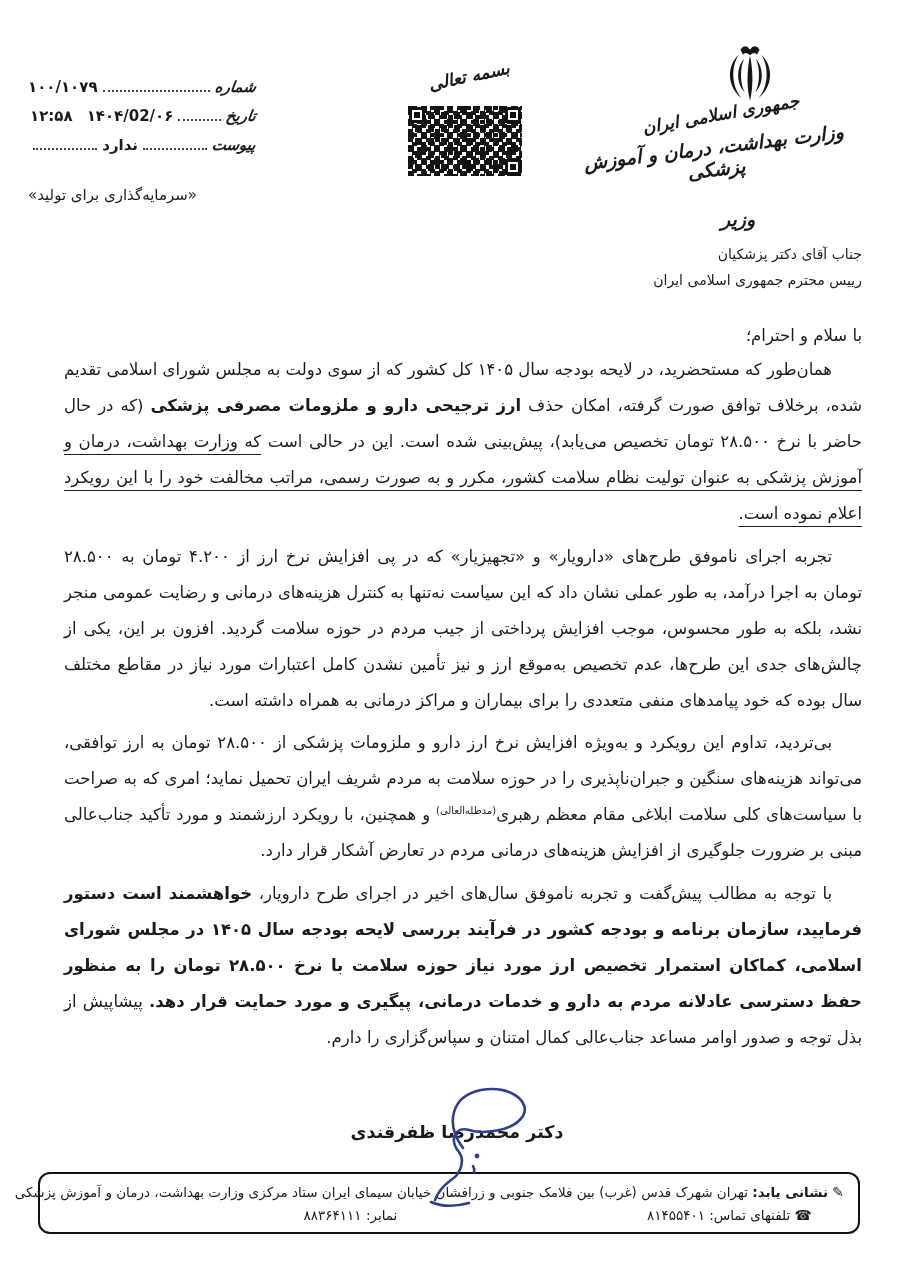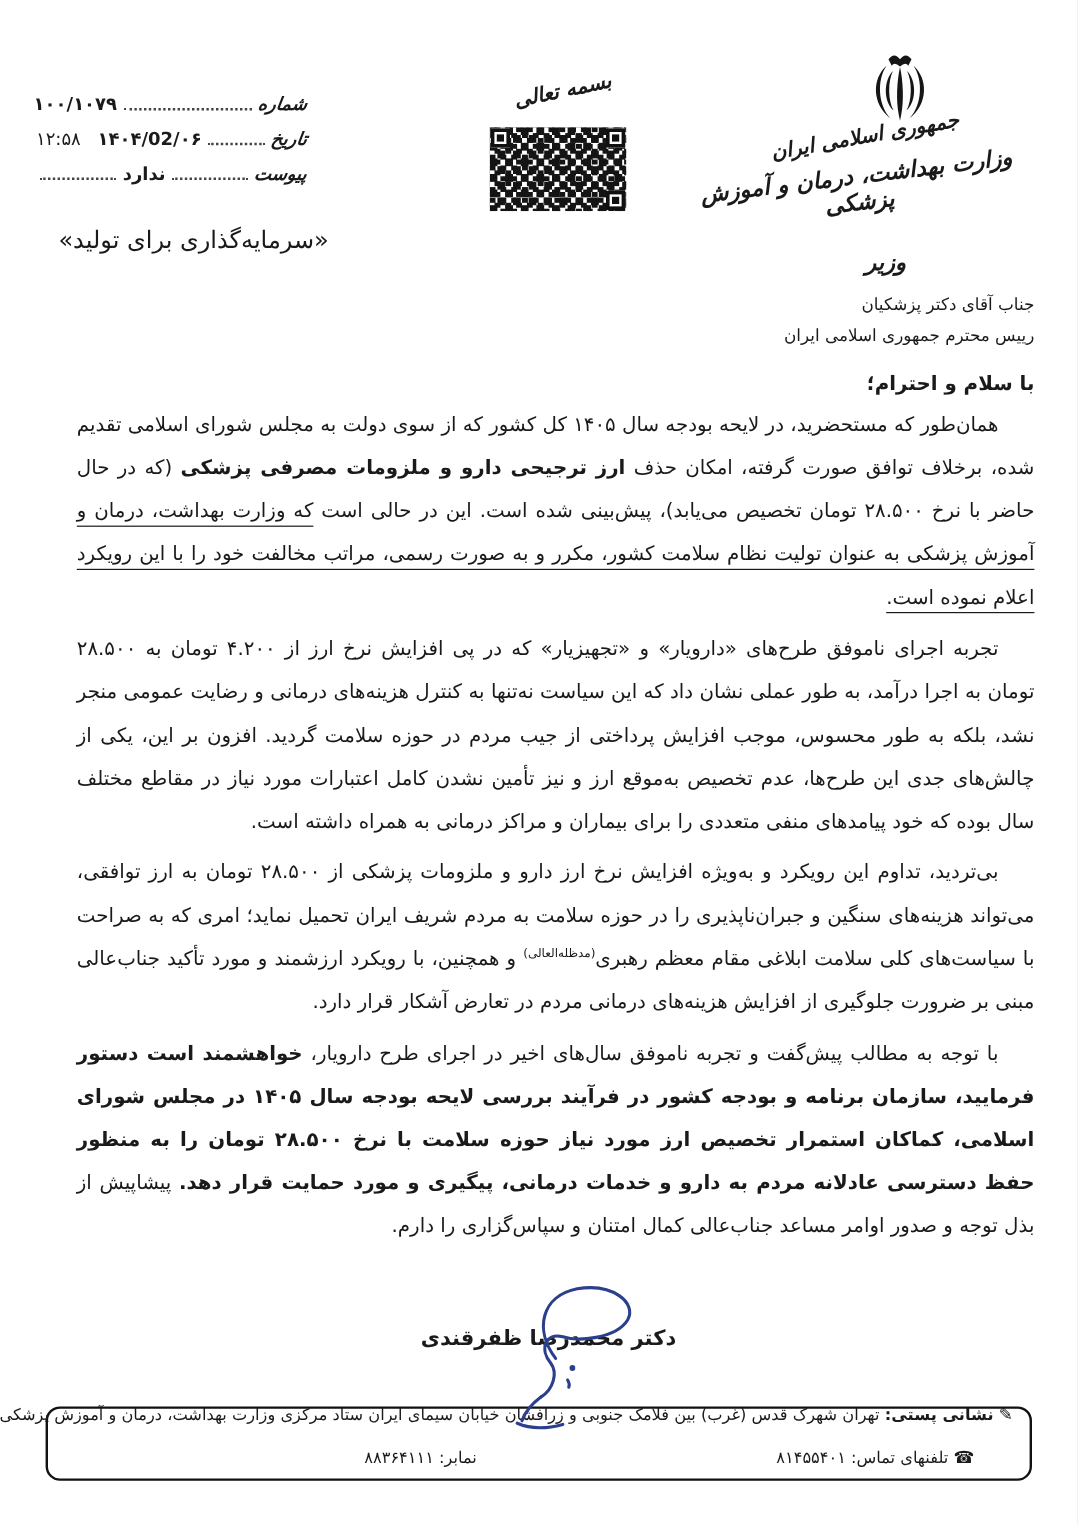--- a/index.html
+++ b/index.html
@@ -46,47 +46,47 @@
   }
   .finder{position:absolute;width:16px;height:16px;border:3px solid #111;background:#fff;box-sizing:border-box;}
   .finder::after{content:"";position:absolute;inset:2px;background:#111;}
   .f-tl{top:1px;right:1px;} .f-tr{top:1px;left:1px;} .f-bl{bottom:1px;right:1px;}
   
   .fields{position:absolute;top:78px;left:28px;width:228px;font-size:15px;}
   .frow{display:flex;align-items:flex-end;direction:rtl;margin-bottom:11px;}
   .flabel{font-weight:bold;font-style:italic;transform:skewX(-8deg);white-space:nowrap;}
   .fdots{flex:1;border-bottom:2px dotted #444;margin:0 5px 4px 5px;min-width:14px;}
   .fval{font-weight:bold;white-space:nowrap;}
-  .ftime{font-weight:normal;margin-left:2px;margin-right:14px;}
-  .slogan{position:absolute;top:182px;left:46px;width:228px;text-align:right;font-size:20px;line-height:1.8;}
+  .ftime{font-weight:bold;margin-left:2px;margin-right:14px;}
+  .slogan{position:absolute;top:182px;left:28px;width:228px;text-align:left;font-size:15px;line-height:1.8;}
   
   .content{position:absolute;top:242px;right:36px;left:64px;}
   .recipient{font-weight:normal;font-size:14px;line-height:1.85;}
-  .salutation{font-weight:bold;font-size:16.5px;margin-top:16px;}
+  .salutation{font-weight:normal;font-size:16.5px;margin-top:32px;}
   .body p{
     font-size:16.5px;line-height:2.18;margin:7px 0 6px 0;
     text-align:justify;text-justify:inter-word;text-indent:30px;
   }
   .b{font-weight:bold;}
   .u{text-decoration:underline;text-underline-offset:7px;text-decoration-thickness:1.2px;}
   .sup{font-size:10px;vertical-align:super;line-height:0;}
   
   .sigblock{position:relative;margin-top:38px;text-align:center;height:120px;}
   .signame{font-weight:bold;font-size:17.5px;position:relative;top:28px;right:6px;z-index:1;}
   .sigink{position:absolute;top:-12px;left:50%;transform:translateX(-78px);z-index:2;}
   
   .footer{
     position:absolute;left:38px;right:38px;top:1172px;height:62px;
     border:2px solid #111;border-radius:12px;
     font-size:13.5px;display:flex;flex-direction:column;justify-content:center;gap:7px;
     padding:4px 14px;box-sizing:border-box;
   }
   .fline1{text-align:center;white-space:nowrap;}
   .fline2{display:flex;direction:rtl;align-items:center;}
-  .fphone{margin-right:32px;} .ffax{margin:13px auto;text-align:right;} .fweb{margin-left:40px;}
+  .fphone{margin-right:32px;} .ffax{margin:0 auto;text-align:right;} .fweb{margin-left:40px;}
   .ltr{direction:ltr;unicode-bidi:embed;font-family:"DejaVu Serif",serif;}
   .icon{font-size:14px;}
 </style>
 </head>
 <body>
 
 <div class="page">
 
   <div class="emblem">
     <svg viewBox="0 0 60 60" width="64" height="64" aria-hidden="true">
@@ -164,21 +164,21 @@
           </g>
           <circle cx="92" cy="74" r="2.4" fill="#2b3f8c"></circle>
         </svg>
       </div>
     </div>
   </div>
 
   <div class="footer">
     <div class="fline1">
       <span class="icon">✎</span>
-      <span class="b">نشانی پستی:</span>
+      <span class="b">نشانی یابد:</span>
       <span>تهران شهرک قدس (غرب) بین فلامک جنوبی و زرافشان خیابان سیمای ایران ستاد مرکزی وزارت بهداشت، درمان و آموزش پزشکی</span>
     </div>
     <div class="fline2">
       <span class="fphone">
         <span class="icon">☎</span>
         <span>تلفنهای تماس:</span>
         <span>۸۱۴۵۵۴۰۱</span>
       </span>
       <span class="ffax">
         <span>نمابر:</span>

